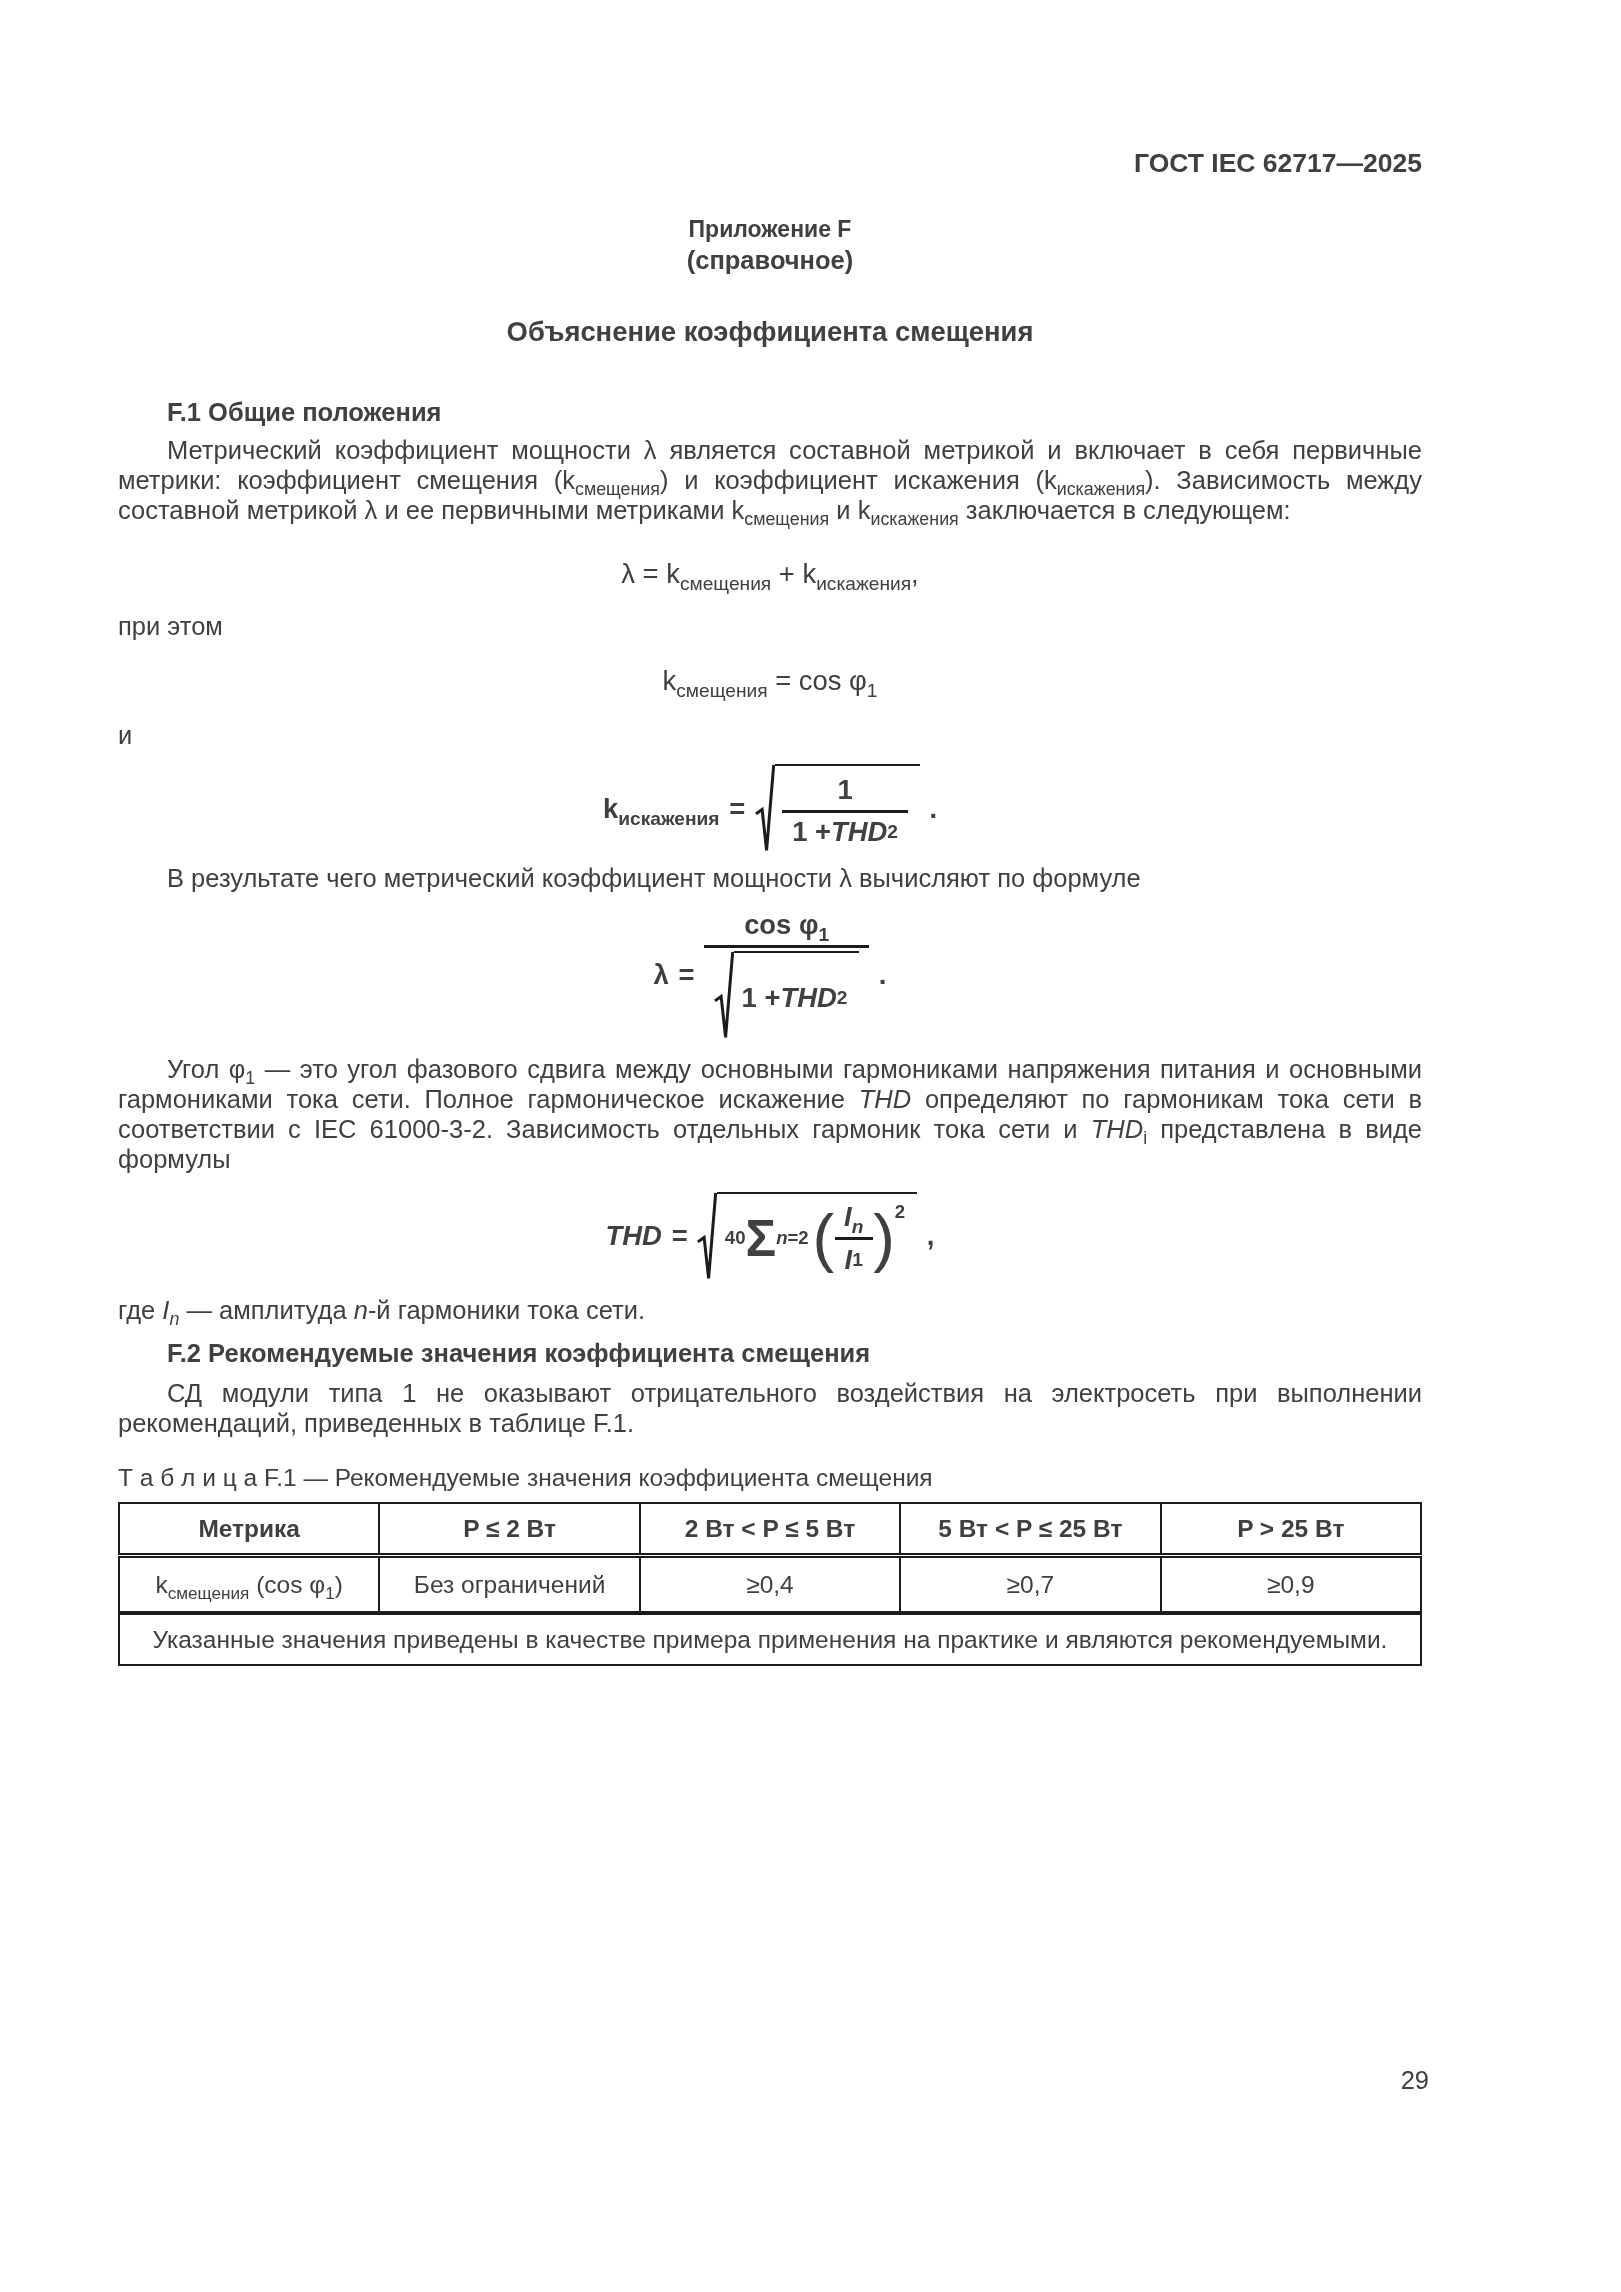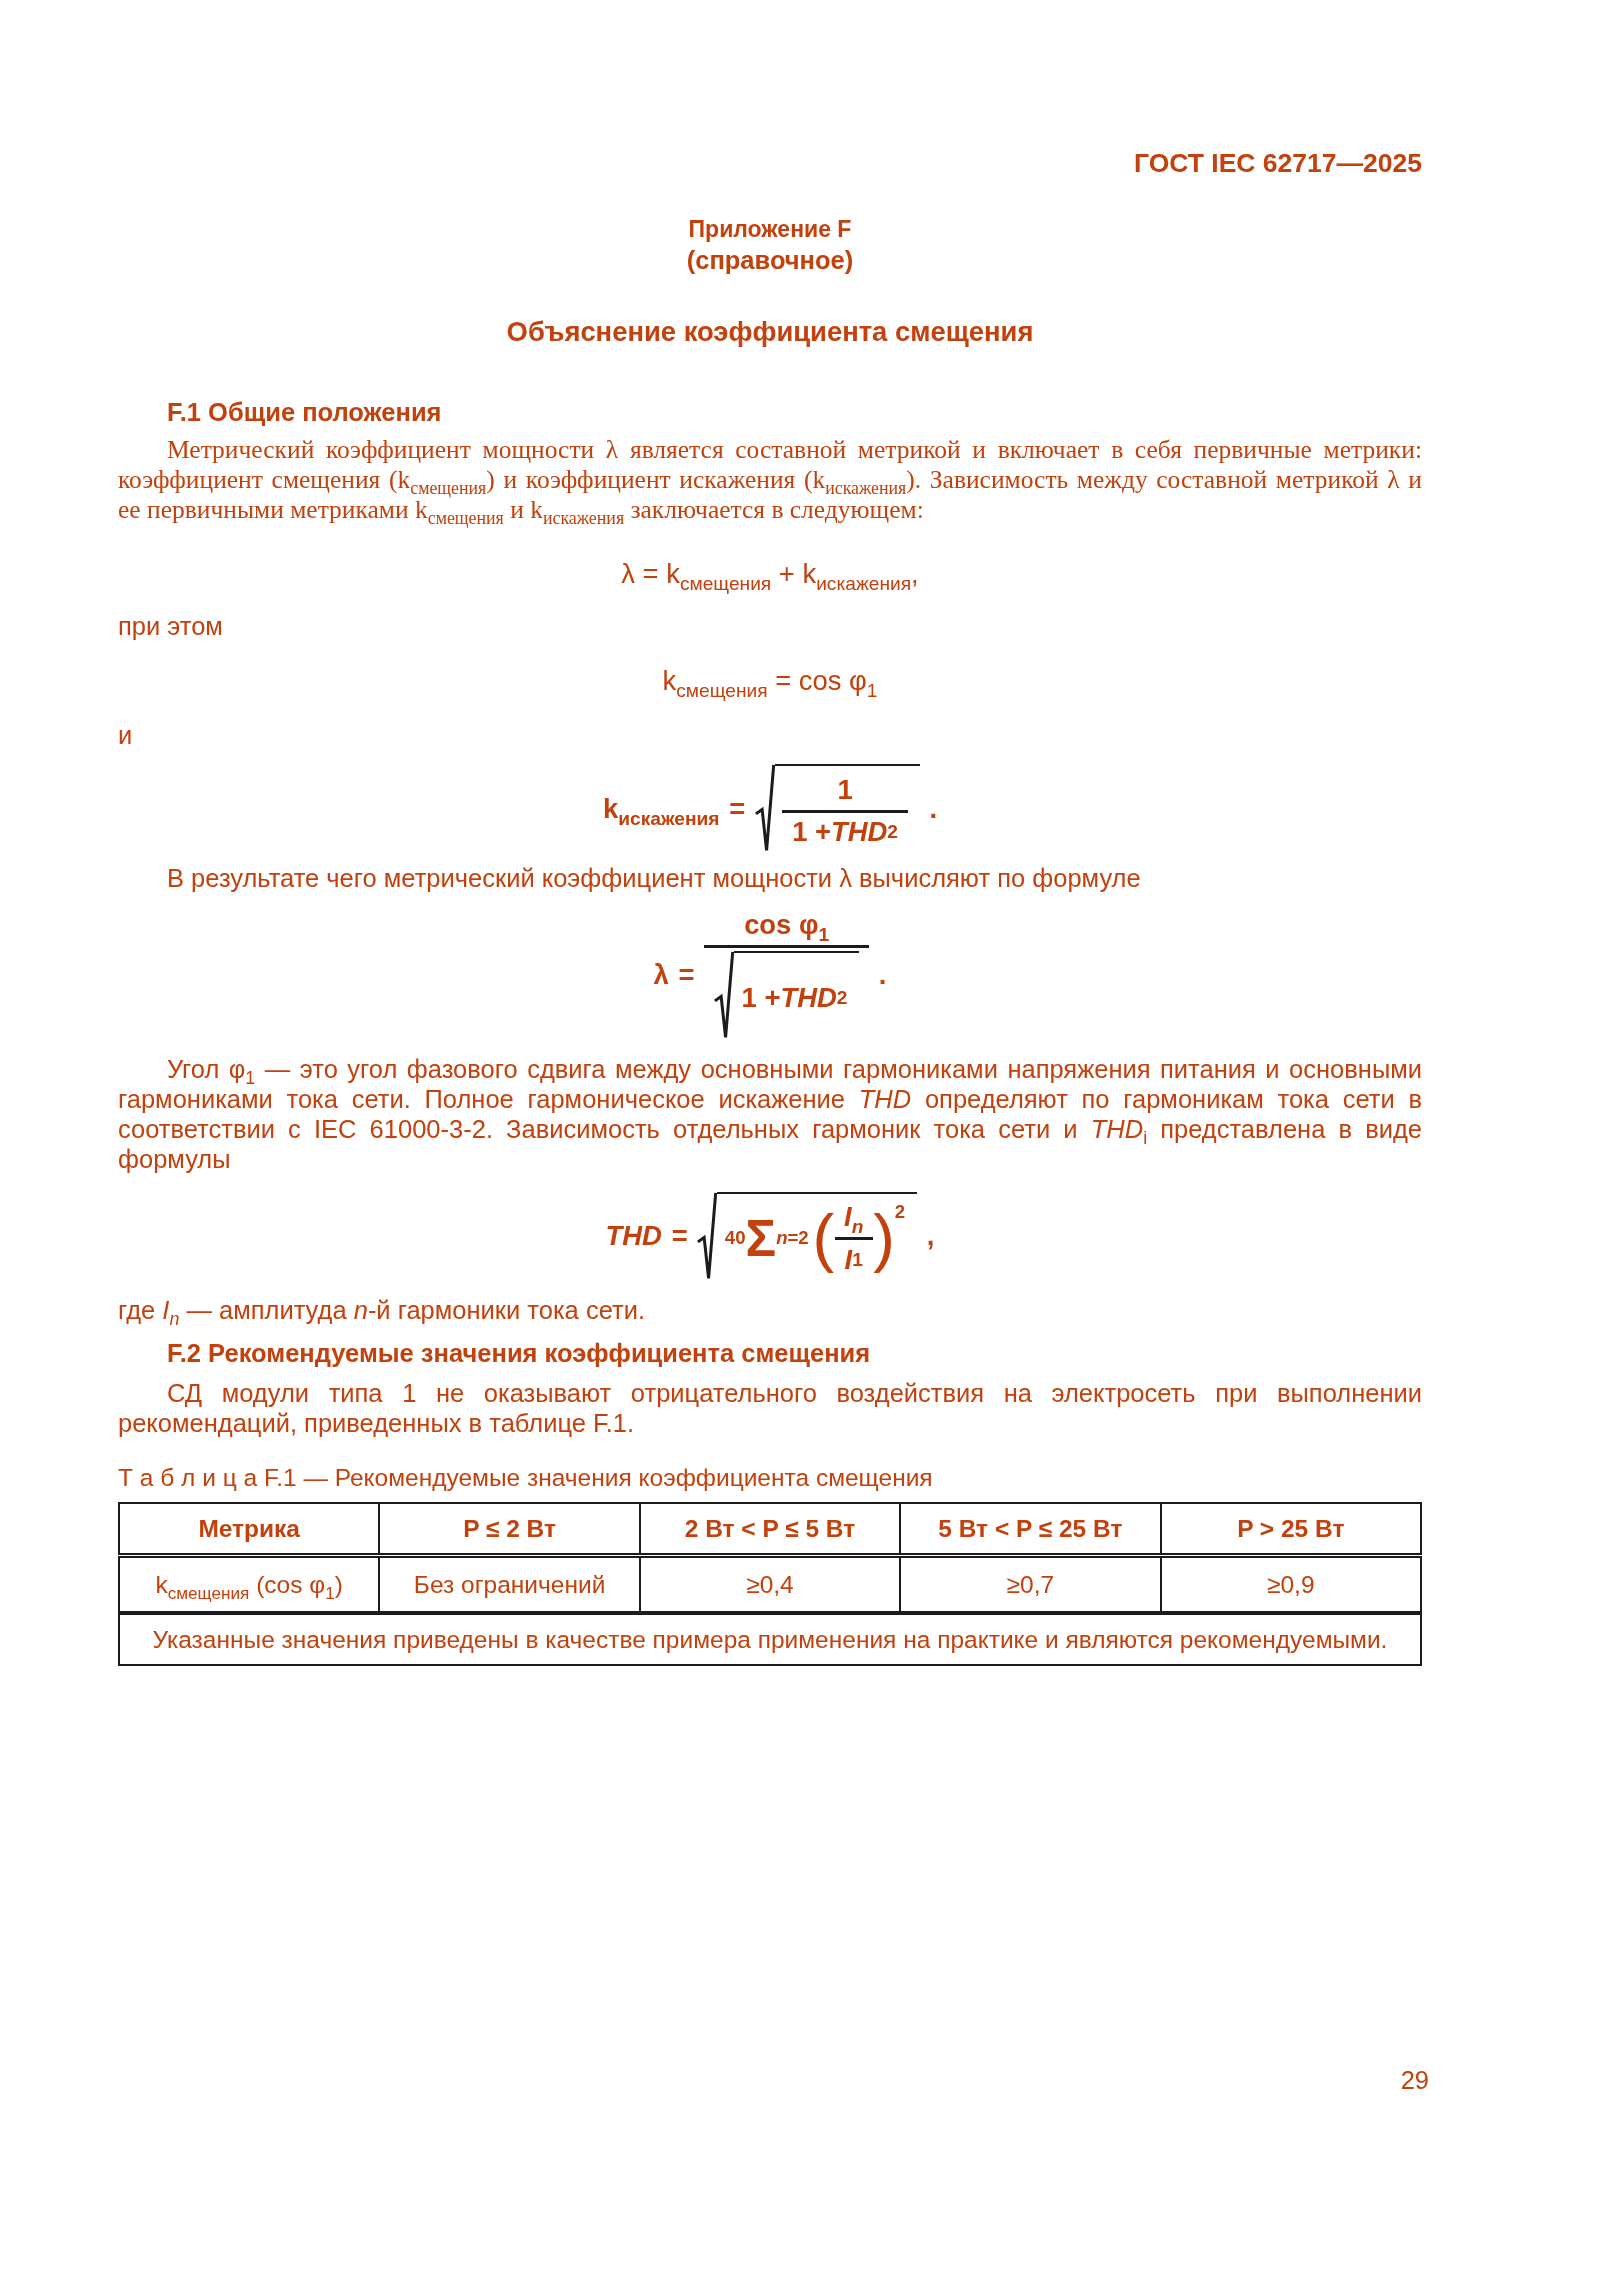--- a/index.html
+++ b/index.html
@@ -1,40 +1,40 @@
 <!DOCTYPE html>
 <html lang="ru"><head>
 <meta charset="utf-8">
 <style>
   html,body { margin:0; padding:0; background:#ffffff; }
   .page {
     position:relative;
     width:1621px; height:2293px;
     background:#ffffff;
     font-family:"Liberation Sans","DejaVu Sans",sans-serif;
-    color:#c2410c;
+    color:#404040;
     overflow:hidden;
   }
   .content { position:absolute; left:118px; top:0; width:1304px; }
 
   .doc-header {
     padding-top:149px;
     text-align:right;
     font-size:26.5px; font-weight:bold; line-height:29px;
   }
   .appendix-label { margin-top:36px; text-align:center; font-size:23px; font-weight:bold; line-height:31px; }
   .appendix-type  { text-align:center; font-size:25.5px; font-weight:bold; line-height:31px; }
   .doc-title { margin-top:39px; text-align:center; font-size:27.4px; font-weight:bold; line-height:33px; }
 
   .sec-heading { margin-top:49px; font-size:25.5px; font-weight:bold; line-height:30px; padding-left:49px; }
   .sec-heading.f2 { margin-top:13.7px; }
 
   .body-text { font-size:25.5px; line-height:30px; text-align:justify; margin:0; }
   .ind { text-indent:49px; }
-  .mt8 { margin-top:7.8px;font-family:Liberation Serif, serif; } .mt10 { margin-top:9.8px; } .mt14 { margin-top:13.7px; } .mt22 { margin-top:21.6px; } .mt24 { margin-top:23.5px; }
+  .mt8 { margin-top:7.8px; } .mt10 { margin-top:9.8px; } .mt14 { margin-top:13.7px; } .mt22 { margin-top:21.6px; } .mt24 { margin-top:23.5px; }
 
   sub { font-size:0.7em; line-height:0; vertical-align:-0.35em; }
   sup { font-size:0.7em; line-height:0; vertical-align:0.55em; }
   .it { font-style:italic; }
 
   .formula { display:flex; justify-content:center; align-items:center; font-size:27.4px; }
   .formula > * { margin:0 4.9px; }
   .formula.bold { font-weight:bold; }
   .f1 { margin-top:33px; margin-bottom:5.9px; }
   .f2m { margin-top:23.5px; margin-bottom:7.8px; }

